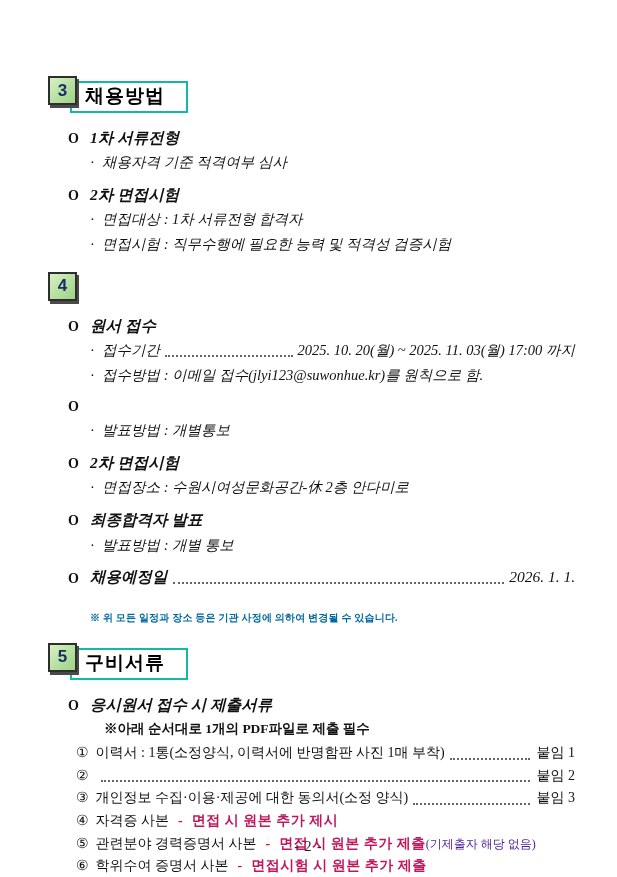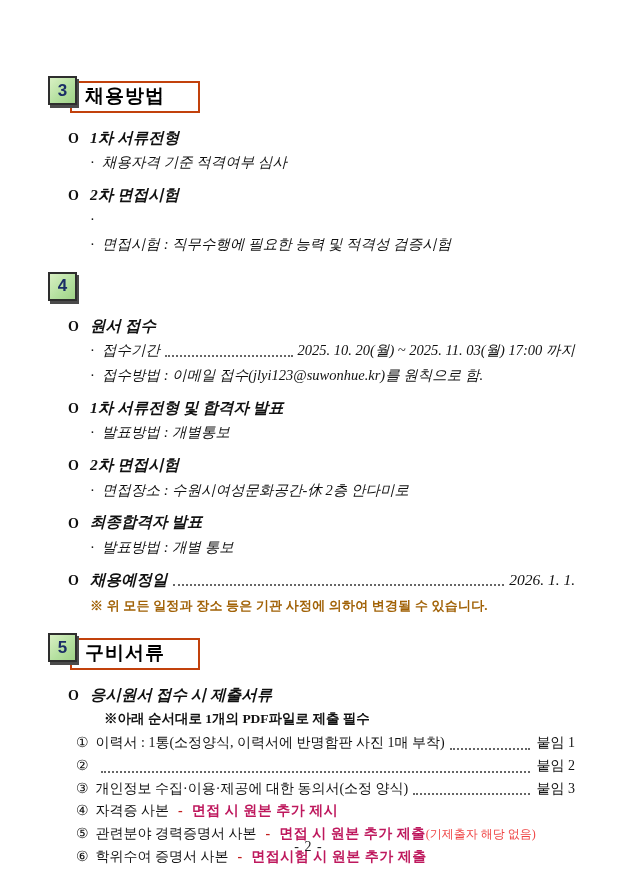--- a/index.html
+++ b/index.html
@@ -22,22 +22,22 @@
     border:2px solid #2e2e2e;
     box-shadow:2px 3px 0 #4a4a4a;
     display:flex; align-items:center; justify-content:center;
     font-family:"Liberation Sans","DejaVu Sans",sans-serif;
     font-weight:bold; font-size:17px; color:#1b2e66;
     position:relative; z-index:2;
   }
   .sec-title-box {
     margin-left:-7px; margin-top:5px;
     background:#fff;
-    border:2px solid #c2410c;
-    padding:1px 33px 3px 13px;
+    border:2px solid #14b8a6;
+    padding:1px 21px 3px 13px;
     font-family:"Liberation Sans","DejaVu Sans",sans-serif;
     font-weight:800; font-size:19px; color:#000;
     letter-spacing:1px;
     line-height:1.25;
     position:relative; z-index:1;
     white-space:nowrap;
   }
 
   .sec-body { padding-left:20px; }
 
@@ -55,44 +55,44 @@
   .item-sub .dot { width:12px; }
   .nowrap { white-space:nowrap;font-style:italic; }
 
   .leader {
     flex:1 1 auto; min-width:16px;
     border-bottom:2px dotted #666;
     margin:0 5px 5px 5px;
   }
 
   .note-blue {
-    margin-top:6px; padding-left:22px;
-    font-weight:bold; font-size:13px;
-    color:#a16207; letter-spacing:0.2px;
+    margin-top:22px; padding-left:22px;
+    font-weight:bold; font-size:10px;
+    color:#0369a1; letter-spacing:0.2px;
     white-space:nowrap;
   }
 
   .pdf-note {
     margin:4px 0 4px 36px;
     font-weight:bold; font-size:13.5px;
     text-underline-offset:3px;
     white-space:nowrap;
   }
 
   .doc-list { padding-left:8px; margin-top:2px; }
   .doc-row {
     display:flex; align-items:flex-end;
     font-size:14px; line-height:1.62;
     white-space:nowrap;
   }
   .doc-num { margin-right:7px; }
   .doc-attach { margin-left:2px; }
   .red-bold { color:#be185d; font-weight:bold; letter-spacing:0.5px; }
   .red-dash { color:#c21f1f; font-weight:bold; margin:0 9px; }
-  .red-small { color:#ef4444; font-size:12px; margin-bottom:1px; }
+  .red-small { color:#4c1d95; font-size:12px; margin-bottom:1px; }
 
   .footer {
     position:absolute; bottom:22px; left:0;
     width:617px; text-align:center;
     font-size:14px; color:#222; letter-spacing:1px;
   }
 </style>
 </head>
 <body>
 
@@ -111,20 +111,21 @@
       <div class="item-sub">
         <span class="dot">·</span>
         <span class="nowrap">채용자격 기준 적격여부 심사</span>
       </div>
       <div class="item-main">
         <span class="marker">O</span>
         <span class="nowrap">2차 면접시험</span>
       </div>
       <div class="item-sub">
         <span class="dot">·</span>
+        <span class="nowrap">면접대상 : 1차 서류전형 합격자</span>
       </div>
       <div class="item-sub">
         <span class="dot">·</span>
         <span class="nowrap">면접시험 : 직무수행에 필요한 능력 및 적격성 검증시험</span>
       </div>
     </div>
   </section>
 
   <section style="margin-top:16px;">
     <div class="sec-header">
@@ -140,21 +141,20 @@
         <span class="nowrap">접수기간</span>
         <span class="leader"></span>
         <span class="nowrap">2025. 10. 20(월) ~ 2025. 11. 03(월) 17:00 까지</span>
       </div>
       <div class="item-sub">
         <span class="dot">·</span>
         <span class="nowrap">접수방법 : 이메일 접수(jlyi123@suwonhue.kr)를 원칙으로 함.</span>
       </div>
       <div class="item-main">
         <span class="marker">O</span>
-        <span class="nowrap">1차 서류전형 및 합격자 발표</span>
       </div>
       <div class="item-sub">
         <span class="dot">·</span>
         <span class="nowrap">발표방법 : 개별통보</span>
       </div>
       <div class="item-main">
         <span class="marker">O</span>
         <span class="nowrap">2차 면접시험</span>
       </div>
       <div class="item-sub">

